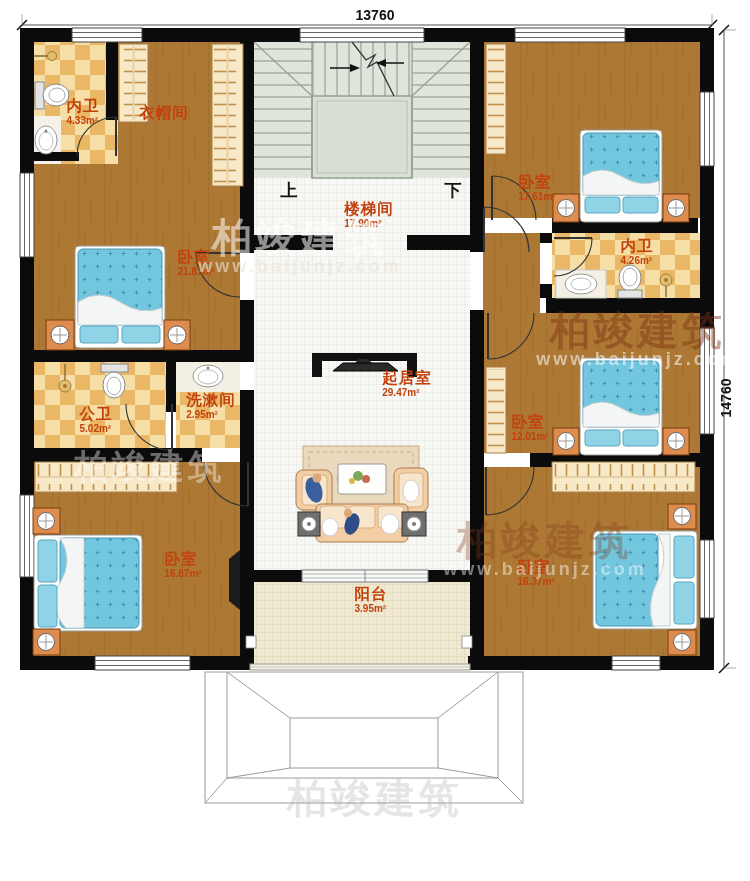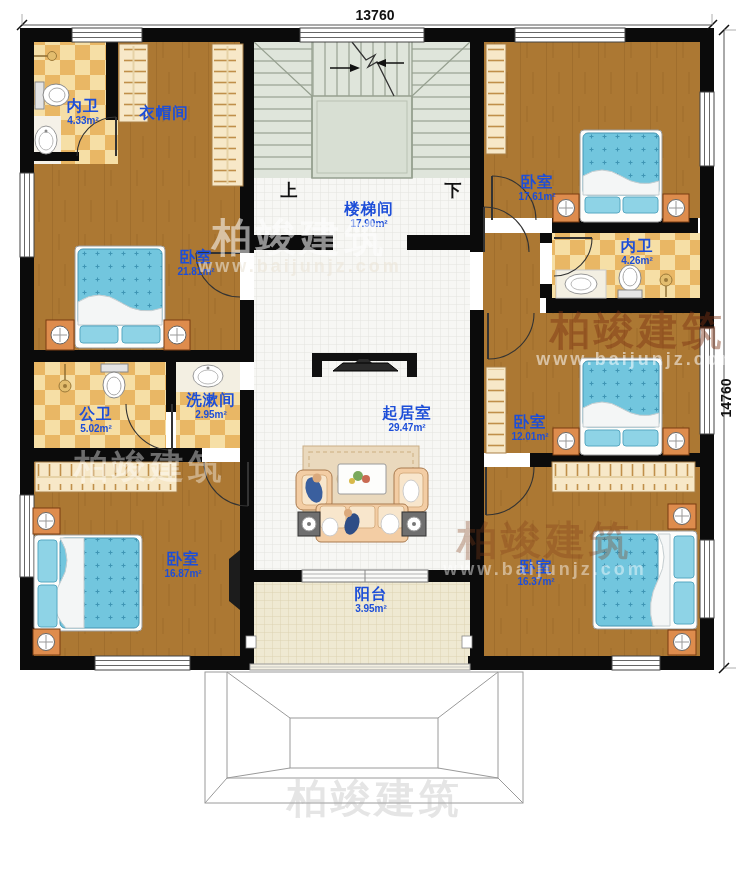--- a/index.html
+++ b/index.html
@@ -1,19 +1,19 @@
 <!DOCTYPE html>
 <html><head>
 <meta charset="utf-8">
 <style>
   html,body{margin:0;padding:0;background:#fff;}
   #canvas{position:relative;width:750px;height:835px;background:#ffffff;overflow:hidden;
           font-family:Liberation Sans, sans-serif;}
   svg{position:absolute;left:0;top:0;}
-  .lbl{position:absolute;transform:translate(-50%,-50%);text-align:center;white-space:nowrap;z-index:5;color:#1d4ed8;}
+  .lbl{position:absolute;transform:translate(-50%,-50%);text-align:left;white-space:nowrap;z-index:5;color:#c2410c;}
   .lbl .nm{display:block;font-weight:700;font-size:15.5px;line-height:17px;letter-spacing:1px;}
   .lbl .ar{display:block;font-weight:700;font-size:10px;line-height:13px;letter-spacing:0;}
   .stair-lbl{position:absolute;transform:translate(-50%,-50%);font-weight:700;font-size:17px;color:#111;z-index:5;}
   .dim{position:absolute;font-weight:700;font-size:14px;color:#111;z-index:5;}
   .dim-top{left:375px;top:15px;transform:translate(-50%,-50%);}
   .dim-right{left:726px;top:398px;transform:translate(-50%,-50%) rotate(-90deg);}
   .wm{position:absolute;transform:translate(-50%,-50%);text-align:center;z-index:7;pointer-events:none;}
   .wm .b{display:block;font-weight:700;font-size:40px;letter-spacing:4px;line-height:42px;}
   .wm .u{display:block;font-weight:700;font-size:18px;letter-spacing:3px;line-height:16px;}
   .wm1{left:300px;top:245px;color:rgba(255,255,255,.55);}
@@ -503,21 +503,21 @@
   <span class="ar">4.26m²</span>
 </div>
 <div class="lbl" style="left:96px;top:420px;">
   <span class="nm">公卫</span>
   <span class="ar">5.02m²</span>
 </div>
 <div class="lbl" style="left:211px;top:406px;">
   <span class="nm">洗漱间</span>
   <span class="ar">2.95m²</span>
 </div>
-<div class="lbl" style="left:407px;top:419px;">
+<div class="lbl" style="left:407px;top:384px;">
   <span class="nm">起居室</span>
   <span class="ar">29.47m²</span>
 </div>
 <div class="lbl" style="left:530px;top:428px;">
   <span class="nm">卧室</span>
   <span class="ar">12.01m²</span>
 </div>
 <div class="lbl" style="left:183px;top:565px;">
   <span class="nm">卧室</span>
   <span class="ar">16.87m²</span>

